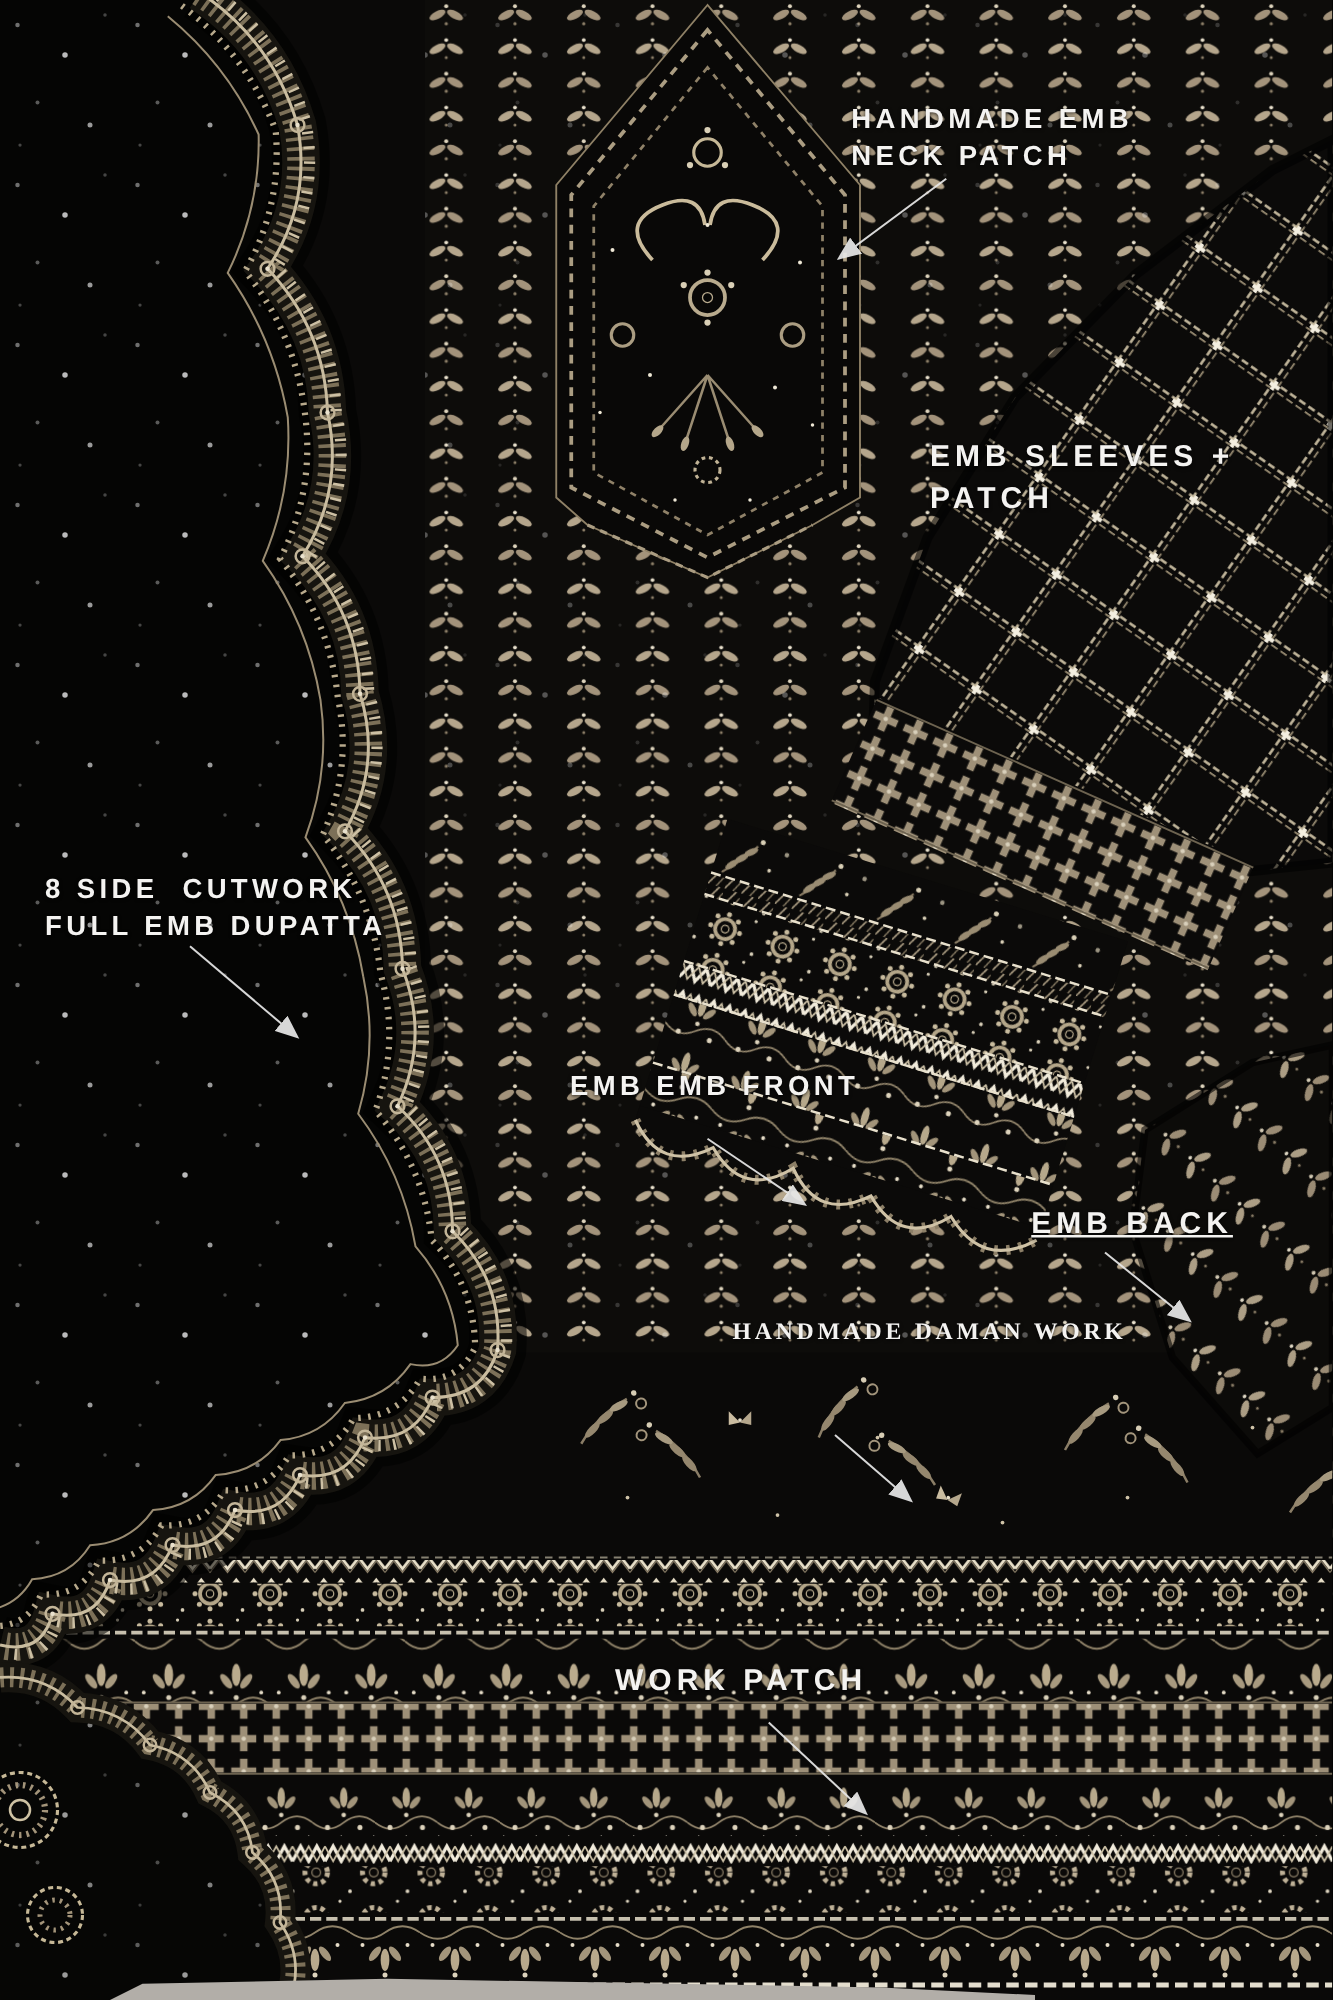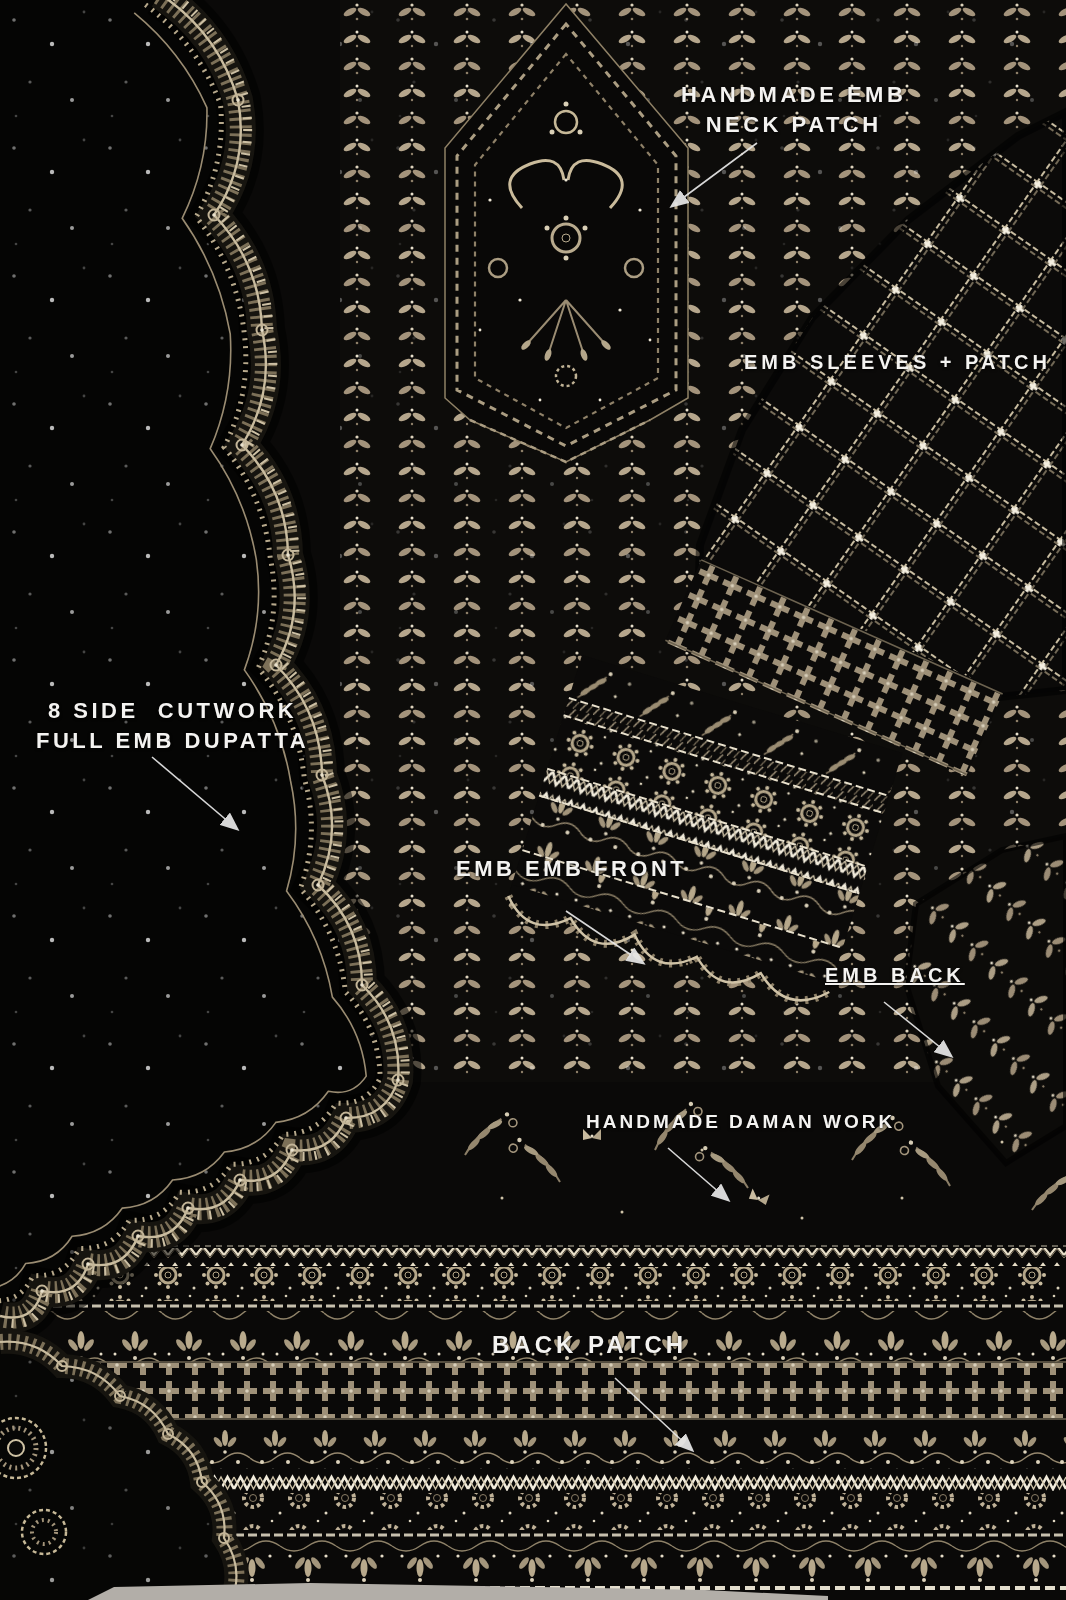--- a/index.html
+++ b/index.html
@@ -1,22 +1,22 @@
 <!DOCTYPE html>
 <html><head>
 <meta charset="utf-8">
 <style>
   html,body{margin:0;padding:0;background:#000;}
   #stage{position:relative;width:1066px;height:1600px;overflow:hidden;background:#0a0908;
-         font-family:"Liberation Sans",sans-serif;text-align:center;}
+         font-family:"Liberation Sans",sans-serif;}
   #scene{position:absolute;left:0;top:0;}
   .lbl{position:absolute;color:#f4f3f1;font-weight:700;font-size:22px;line-height:1.38;
        letter-spacing:3.5px;white-space:pre-wrap;text-shadow:0 1px 3px rgba(0,0,0,.75);
        pointer-events:none;}
-  .s20{font-size:20px;letter-spacing:4px;}
+  .s20{font-size:24px;letter-spacing:4px;}
   .s19{font-size:19px;letter-spacing:3px;}
   .s24{font-size:24px;letter-spacing:4px;}
 </style>
 </head>
 <body>
 
 <div id="stage">
 
 <svg id="scene" width="1066" height="1600" viewBox="0 0 1066 1600" xmlns="http://www.w3.org/2000/svg">
   <defs>
@@ -348,16 +348,16 @@
   </g>
 </svg>
 
 <div class="lbl" style="left:681px;top:80px;">HANDMADE EMB
 NECK PATCH</div>
 <div class="lbl s20" style="left:744px;top:349px;">EMB SLEEVES + PATCH</div>
 <div class="lbl" style="left:36px;top:696px;">8 SIDE  CUTWORK
 FULL EMB DUPATTA</div>
 <div class="lbl" style="left:456px;top:854px;">EMB EMB FRONT</div>
 <div class="lbl s20" style="left:825px;top:962px;text-decoration:underline;">EMB BACK</div>
-<div class="lbl s19" style="left:586px;top:1109px;">HANDMADE DAMAN WORK</div>
-<div class="lbl s24" style="left:492px;top:1328px;">BACK PATCH</div>
+<div class="lbl s19" style="left:586px;top:1053px;font-family:Liberation Serif, serif;">HANDMADE DAMAN WORK</div>
+<div class="lbl s24" style="left:492px;top:1328px;">WORK PATCH</div>
 
 </div>
 
 </body></html>

